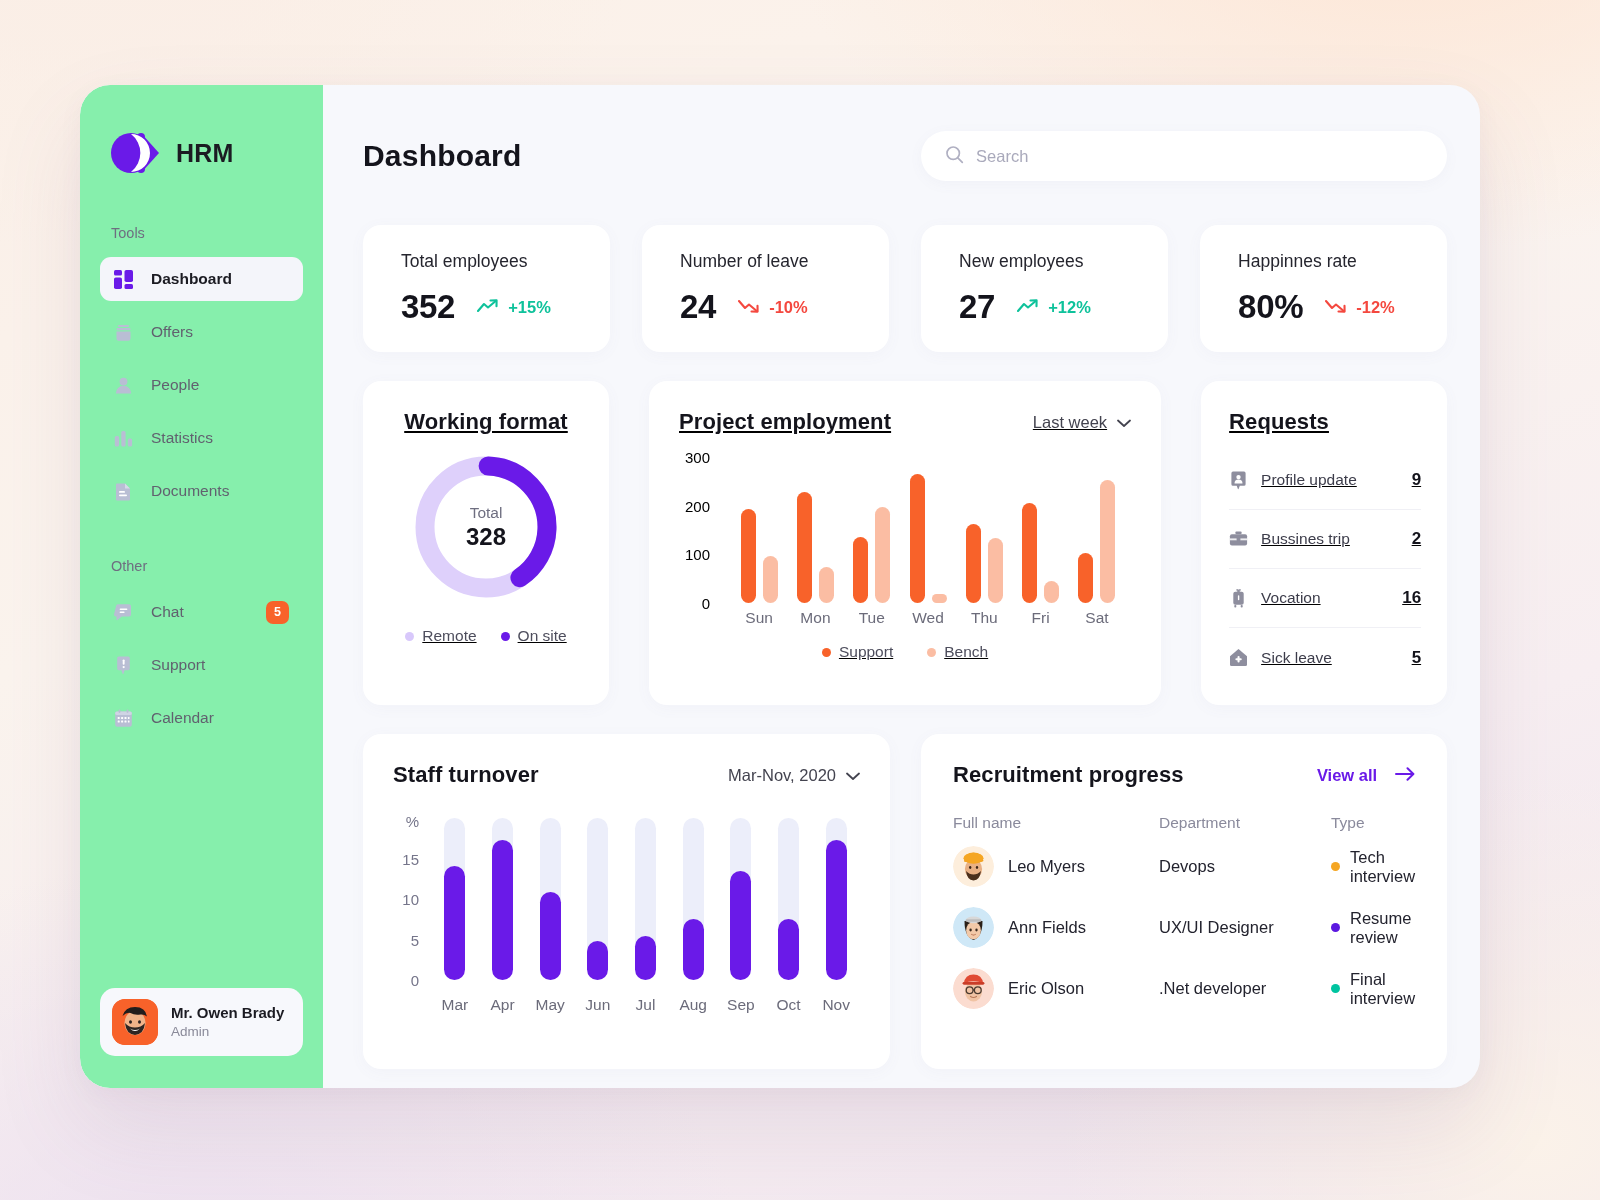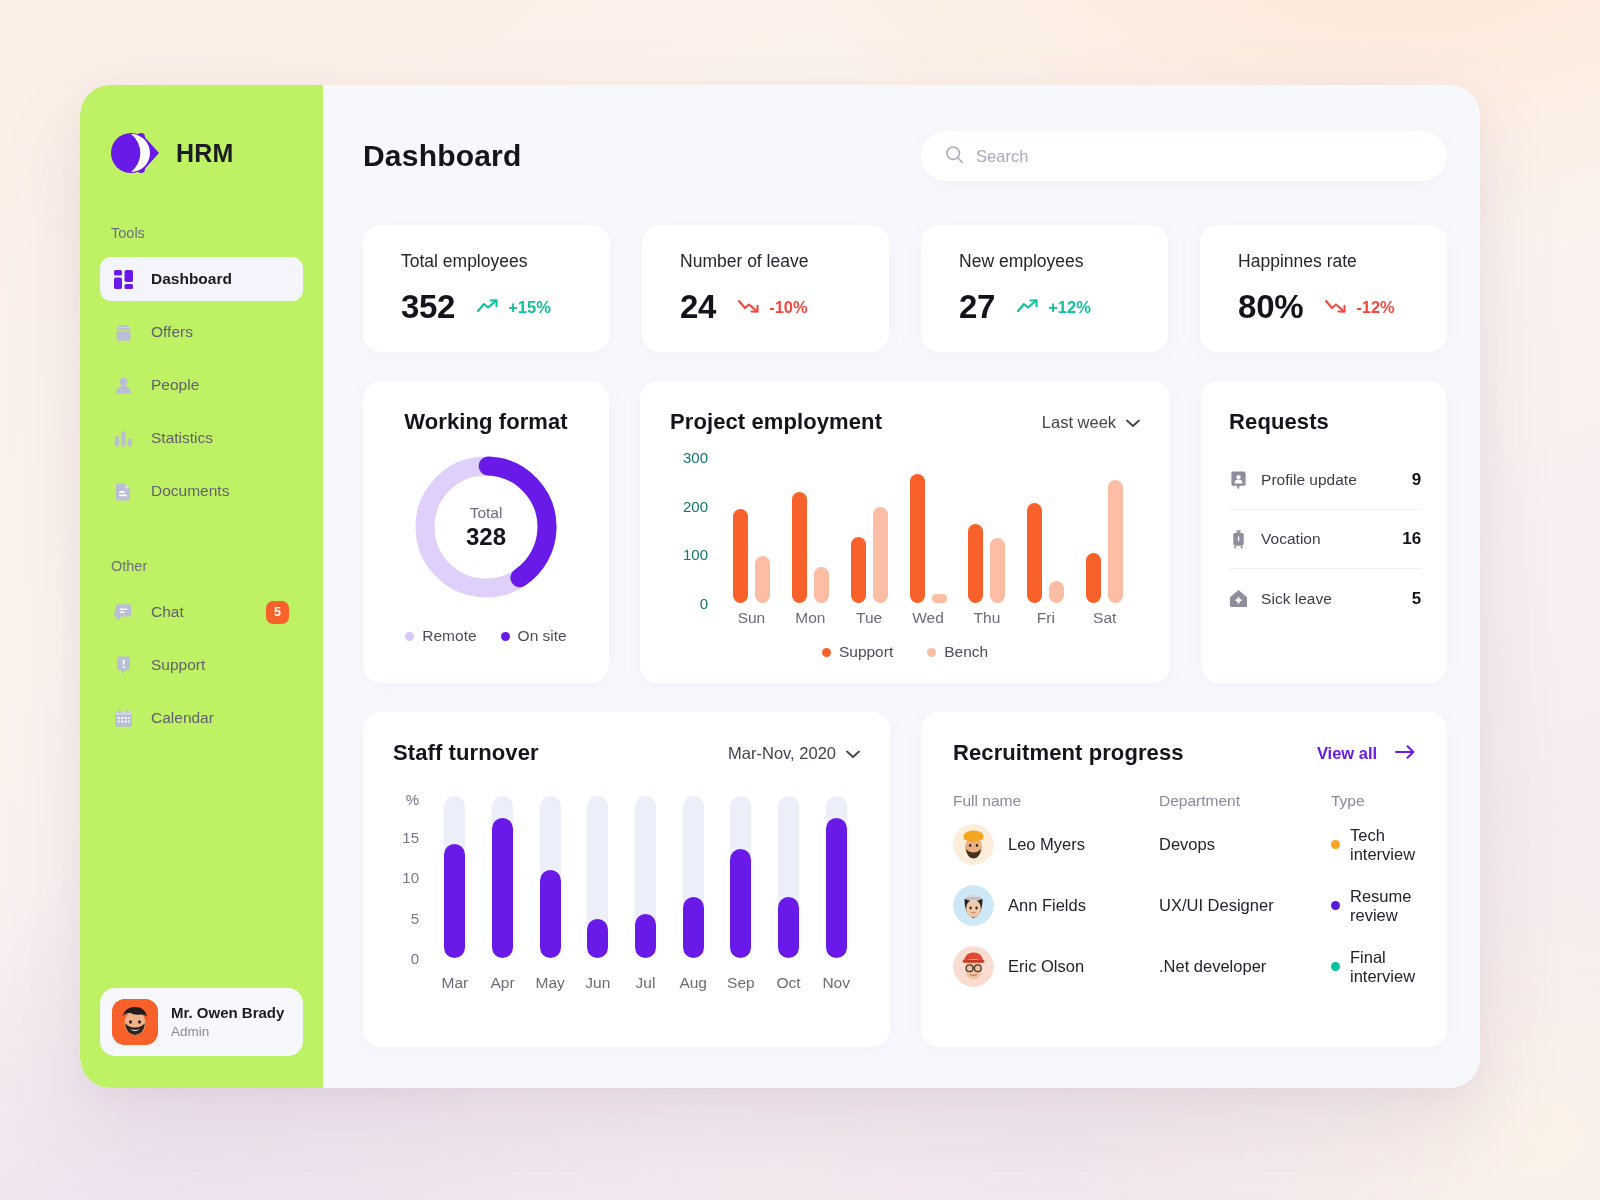--- a/index.html
+++ b/index.html
@@ -23,21 +23,21 @@
     background: #f7f8fc;
     border-radius: 30px;
     box-shadow: 0 40px 90px rgba(120, 90, 130, .12), 0 6px 24px rgba(120,90,130,.05);
     display: flex;
     overflow: hidden;
   }
 
   
   .sidebar {
     width: 243px; flex: 0 0 243px;
-    background: #bef264;
+    background: #86efac;
     border-radius: 30px 0 0 30px;
     padding: 46px 0 24px 0;
     display: flex; flex-direction: column;
     position: relative;
   }
   .brand { display: flex; align-items: center; gap: 13px; padding: 0 0 0 29px; margin-bottom: 50px; }
   .brand-logo { width: 54px; height: 44px; position: relative; flex: 0 0 54px; }
   .brand-name { font-size: 25px; font-weight: 700; color: #1b1b22; letter-spacing: .2px; }
 
   .nav-group-label {
@@ -92,40 +92,40 @@
     box-shadow: 0 3px 16px rgba(110, 110, 160, .045);
   }
   .stat-title { font-size: 17.5px; color: #25252e; margin-bottom: 16px; }
   .stat-row { display: flex; align-items: center; gap: 22px; }
   .stat-value { font-size: 33px; font-weight: 700; color: #14141c; letter-spacing: -.3px; }
   .stat-delta { display: flex; align-items: center; gap: 9px; font-size: 16.5px; font-weight: 700; }
   .stat-delta.up { color: #0ec29b; }
   .stat-delta.down { color: #f4483f; }
 
   
-  .mid-row { display: flex; gap: 31px; margin-bottom: 29px; }
+  .mid-row { display: flex; gap: 40px; margin-bottom: 29px; text-decoration: underline; }
   .card { background: #fff; border-radius: 18px; box-shadow: 0 3px 16px rgba(110,110,160,.045); }
   .card-title { font-size: 22px; font-weight: 700; color: #14141c; letter-spacing: .1px; }
 
   .card-working { width: 246px; flex: 0 0 246px; padding: 28px 0 26px; display:flex; flex-direction:column; align-items:center; }
   .donut-wrap { margin-top: 18px; position: relative; width: 148px; height: 148px; }
   .donut-center { position: absolute; inset: 0; display: flex; flex-direction: column; align-items: center; justify-content: center; }
   .donut-total-label { font-size: 15.5px; color: #6e6e80; line-height: 1.35; }
   .donut-total-value { font-size: 24px; font-weight: 700; color: #14141c; }
   .legend { display: flex; gap: 24px; margin-top: 26px; }
   .legend-item { display: flex; align-items: center; gap: 8px; font-size: 15.5px; color: #4d4d5c; }
   .dot { width: 9px; height: 9px; border-radius: 50%; flex: 0 0 9px; }
 
   .card-project { flex: 1; padding: 28px 30px 22px 30px; }
   .card-head { display: flex; align-items: center; justify-content: space-between; }
   .dropdown { display: flex; align-items: flex-start; gap: 10px; font-size: 16.5px; color: #43434f; cursor: pointer; }
 
   .plot { position: relative; margin-top: 22px; height: 178px; }
   .yaxis { position: absolute; left: 0; top: 0; width: 48px; height: 146px; }
-  .ytick { position: absolute; right: 10px; font-size: 15px; color: #0f766e; transform: translateY(-50%); }
+  .ytick { position: absolute; right: 17px; font-size: 15px; color: #000000; transform: translateY(-50%); }
   .bars { position: absolute; left: 52px; right: 6px; top: 0; height: 146px; display: flex; }
   .bar-group { flex: 1; position: relative; display: flex; justify-content: center; align-items: flex-end; gap: 7px; height: 100%; }
   .bar { width: 15px; border-radius: 8px; }
   .xaxis { position: absolute; left: 52px; right: 6px; top: 152px; display: flex; }
   .xtick { flex: 1; text-align: center; font-size: 15.5px; color: #6b6b7a; }
   .chart-legend { display: flex; justify-content: center; gap: 34px; margin-top: 8px; }
 
   .card-requests { width: 246px; flex: 0 0 246px; padding: 28px 26px 18px 28px; }
   .req-list { margin-top: 16px; }
   .req-item { display: flex; align-items: center; gap: 13px; height: 59px; border-bottom: 1px solid #f0f0f5; }
@@ -490,20 +490,32 @@
               <svg width="19" height="19" viewBox="0 0 19 19">
                 <path d="M2.4 2.2 a1.6 1.6 0 0 1 1.6 -1.6 h11 a1.6 1.6 0 0 1 1.6 1.6 v11 a1.6 1.6 0 0 1 -1.6 1.6 h-4.2 l-1.1 2.9 a.45 .45 0 0 1 -.9 0 l-1.1 -2.9 h-3.7 a1.6 1.6 0 0 1 -1.6 -1.6 z" fill="#8e8e9e"></path>
                 <circle cx="9.5" cy="6.1" r="2.2" fill="#ffffff"></circle>
                 <path d="M5.5 12.6 a4 4 0 0 1 8 0 z" fill="#ffffff"></path>
               </svg>
             </span>
             <span class="req-label">Profile update</span>
             <span class="req-count">9</span>
           </div>
 
+          <div class="req-item">
+            <span class="req-ico">
+              <svg width="19" height="19" viewBox="0 0 19 19">
+                <rect x="6.3" y="1.6" width="6.4" height="2.6" rx="1.1" fill="#8e8e9e"></rect>
+                <rect x="0.9" y="4.3" width="17.2" height="11.3" rx="2" fill="#8e8e9e"></rect>
+                <rect x="0.9" y="8.4" width="17.2" height="1.9" fill="#ffffff" opacity=".85"></rect>
+                <rect x="7.6" y="7.6" width="3.8" height="3.6" rx="1" fill="#8e8e9e"></rect>
+              </svg>
+            </span>
+            <span class="req-label">Bussines trip</span>
+            <span class="req-count">2</span>
+          </div>
 
           <div class="req-item">
             <span class="req-ico">
               <svg width="19" height="19" viewBox="0 0 19 19">
                 <rect x="8.7" y="0.4" width="1.7" height="2.6" rx=".8" fill="#8e8e9e"></rect>
                 <circle cx="9.55" cy="1" r="1.5" fill="none" stroke="#8e8e9e" stroke-width="1.2"></circle>
                 <rect x="4.3" y="2.8" width="10.4" height="13" rx="2" fill="#8e8e9e"></rect>
                 <rect x="8.9" y="6.3" width="1.4" height="5" rx=".7" fill="#ffffff"></rect>
                 <rect x="5.3" y="16" width="2" height="2.6" rx=".8" fill="#8e8e9e"></rect>
                 <rect x="11.7" y="16" width="2" height="2.6" rx=".8" fill="#8e8e9e"></rect>

